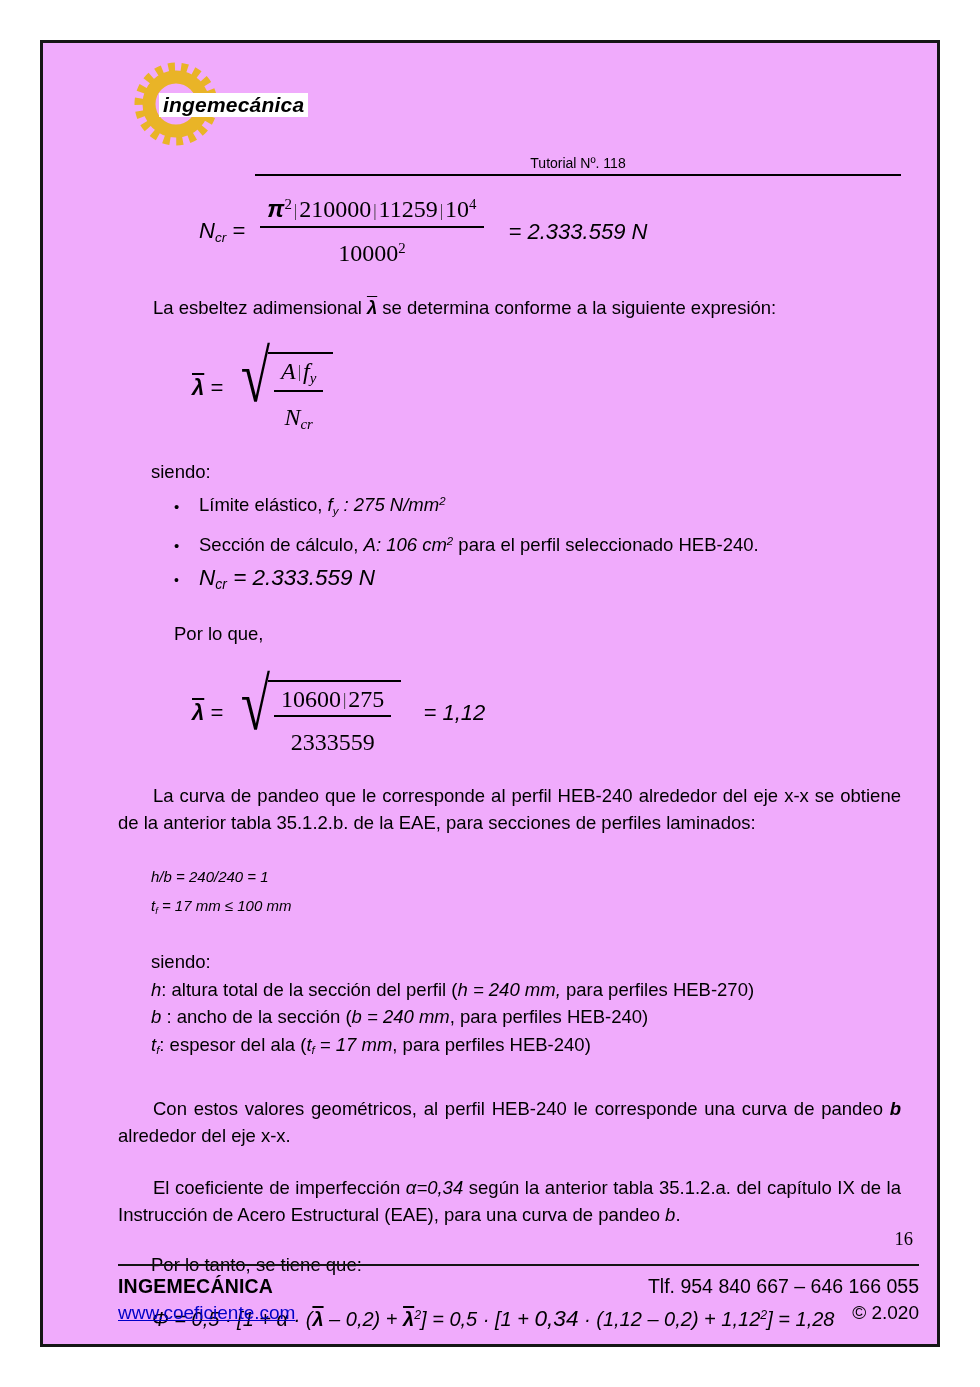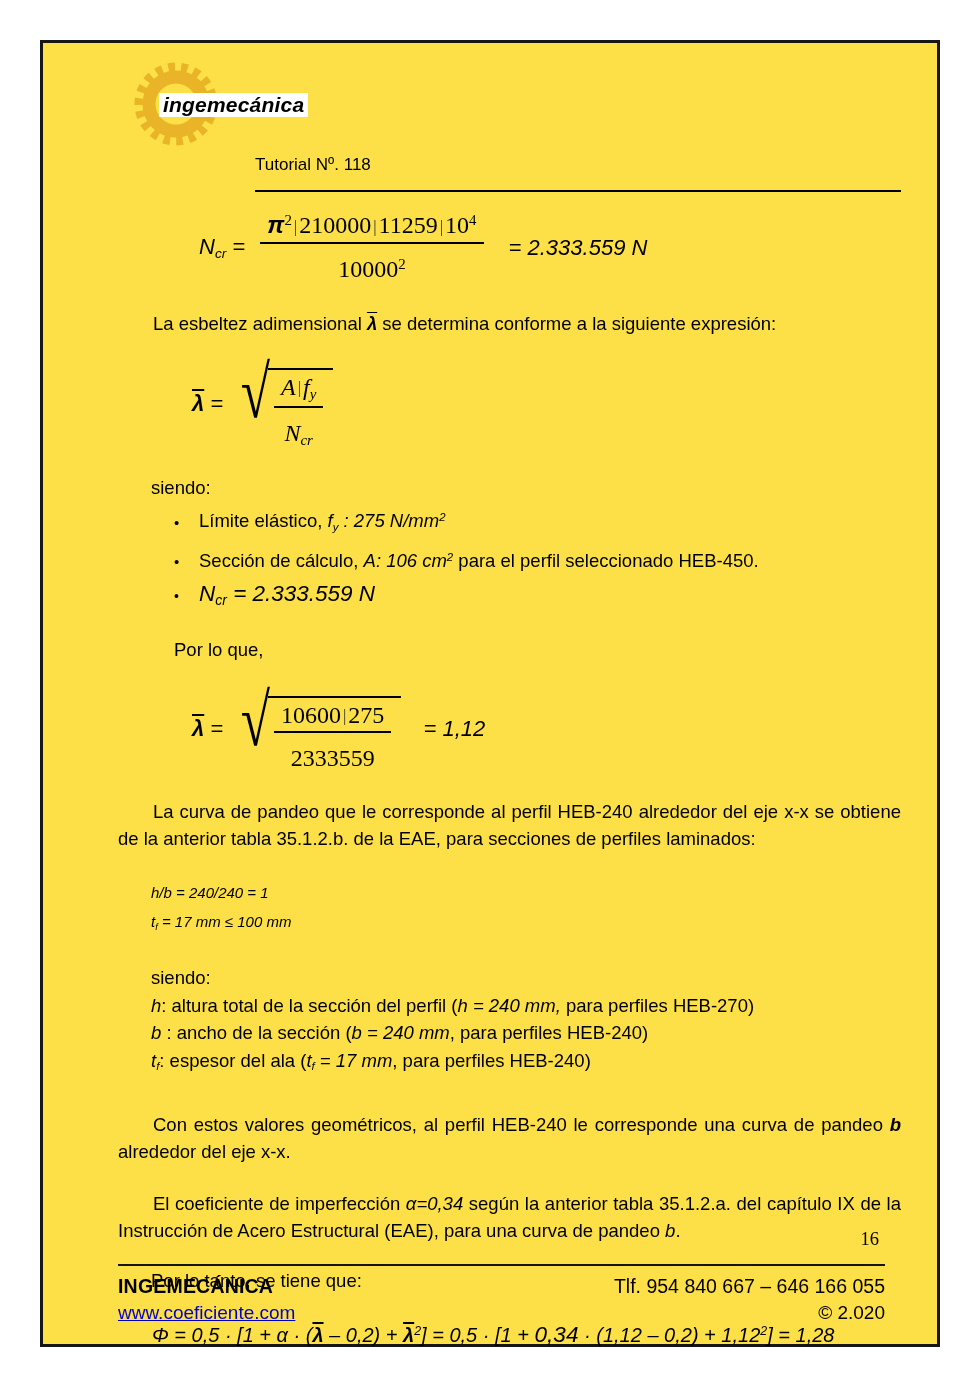--- a/index.html
+++ b/index.html
@@ -3,33 +3,33 @@
 <meta charset="utf-8">
 <style>
   html,body { margin:0; padding:0; }
   body {
     width:980px; height:1387px; background:#ffffff; position:relative;
     font-family:"Liberation Sans", sans-serif; color:#000;
     -webkit-font-smoothing:antialiased;
   }
   .sheet {
     position:absolute; left:40px; top:40px; width:900px; height:1307px;
-    border:3px solid #161616; box-sizing:border-box; background:#fde047;
+    border:3px solid #161616; box-sizing:border-box; background:#f0abfc;
   }
   .content { position:relative; height:100%; box-sizing:border-box; padding:0 36px 0 75px; }
 
   
   .logo { position:relative; width:250px; height:97px; margin-top:13px; margin-left:10px; }
   .logo svg { position:absolute; left:0; top:0; }
   .logo-text {
     position:absolute; left:31px; top:37px; background:#fff; padding:0 4px;
     font-size:21px; font-weight:bold; font-style:italic; letter-spacing:0.2px;
   }
   .header-rule { margin-left:137px; border-bottom:2px solid #000; margin-top:2px; }
-  .tutorial-label { text-align:left; font-size:17px; padding-bottom:15px; }
+  .tutorial-label { text-align:center; font-size:14px; padding-bottom:3px; }
 
   
   p { margin:0; font-size:18.5px; line-height:27px; }
   .just { text-align:justify; }
   .ind57 { text-indent:56px; }
   .ind35 { text-indent:35px; }
   .ml57 { margin-left:56px; }
   .ml33 { margin-left:33px; }
 
   
@@ -70,21 +70,21 @@
   .bullets { list-style:none; margin:2px 0 0; padding:0 0 0 56px; }
   .bullets li { display:flex; align-items:baseline; font-size:18.5px; line-height:29.5px; }
   .bullets .bullet { width:25px; flex-shrink:0; font-size:15px; }
   .bullets li.big { font-size:22.5px; line-height:36px; }
   .bullets li.big .bullet { font-size:14px; }
 
   .hb-block { margin:27px 0 0 33px; font-size:15px; line-height:28.5px; }
   .def-block { margin:23px 0 0 33px; font-size:18.5px; line-height:27.5px; }
 
   
-  .footer { position:absolute; left:75px; right:52px; bottom:33px; }
+  .footer { position:absolute; left:75px; right:18px; bottom:33px; }
   .page-num { text-align:right; font-family:"Liberation Serif", serif; font-size:18.5px; margin-bottom:14px; padding-right:6px; }
   .footer-rule { border-top:2px solid #141414; margin-bottom:9px; }
   .footer-cols { display:flex; justify-content:space-between; align-items:flex-start; }
   .company { font-weight:bold; font-size:19.5px; letter-spacing:0.2px; }
   .site { text-decoration:underline; font-size:19px; display:inline-block; margin-top:4px; cursor:pointer; }
   .right-col { text-align:right; }
   .phone { font-size:19.5px; }
   .copy { font-size:19px; margin-top:4px; }
 </style>
 </head>
@@ -130,21 +130,21 @@
     </div>
 
     <p class="ml33" style="margin-top:25px">siendo:</p>
     <ul class="bullets">
       <li>
         <span class="bullet">•</span>
         <span><span>Límite elástico,</span><span class="sg-seri"> f</span><span class="sg-seri sg-sub">y</span><span class="sg-i"> : 275 N/mm</span><span class="sg-sup sg-i">2</span></span>
       </li>
       <li>
         <span class="bullet">•</span>
-        <span><span>Sección de cálculo, </span><span class="sg-i">A: 106 cm</span><span class="sg-sup sg-i">2</span><span>  para el perfil seleccionado HEB-450.</span></span>
+        <span><span>Sección de cálculo, </span><span class="sg-i">A: 106 cm</span><span class="sg-sup sg-i">2</span><span>  para el perfil seleccionado HEB-240.</span></span>
       </li>
       <li class="big">
         <span class="bullet">•</span>
         <span><span class="sg-i">N</span><span class="sg-i sg-sub">cr</span><span class="sg-i"> = 2.333.559 N</span></span>
       </li>
     </ul>
 
     <p class="ml57" style="margin-top:17px">Por lo que,</p>
 
     <div class="formula f3">

